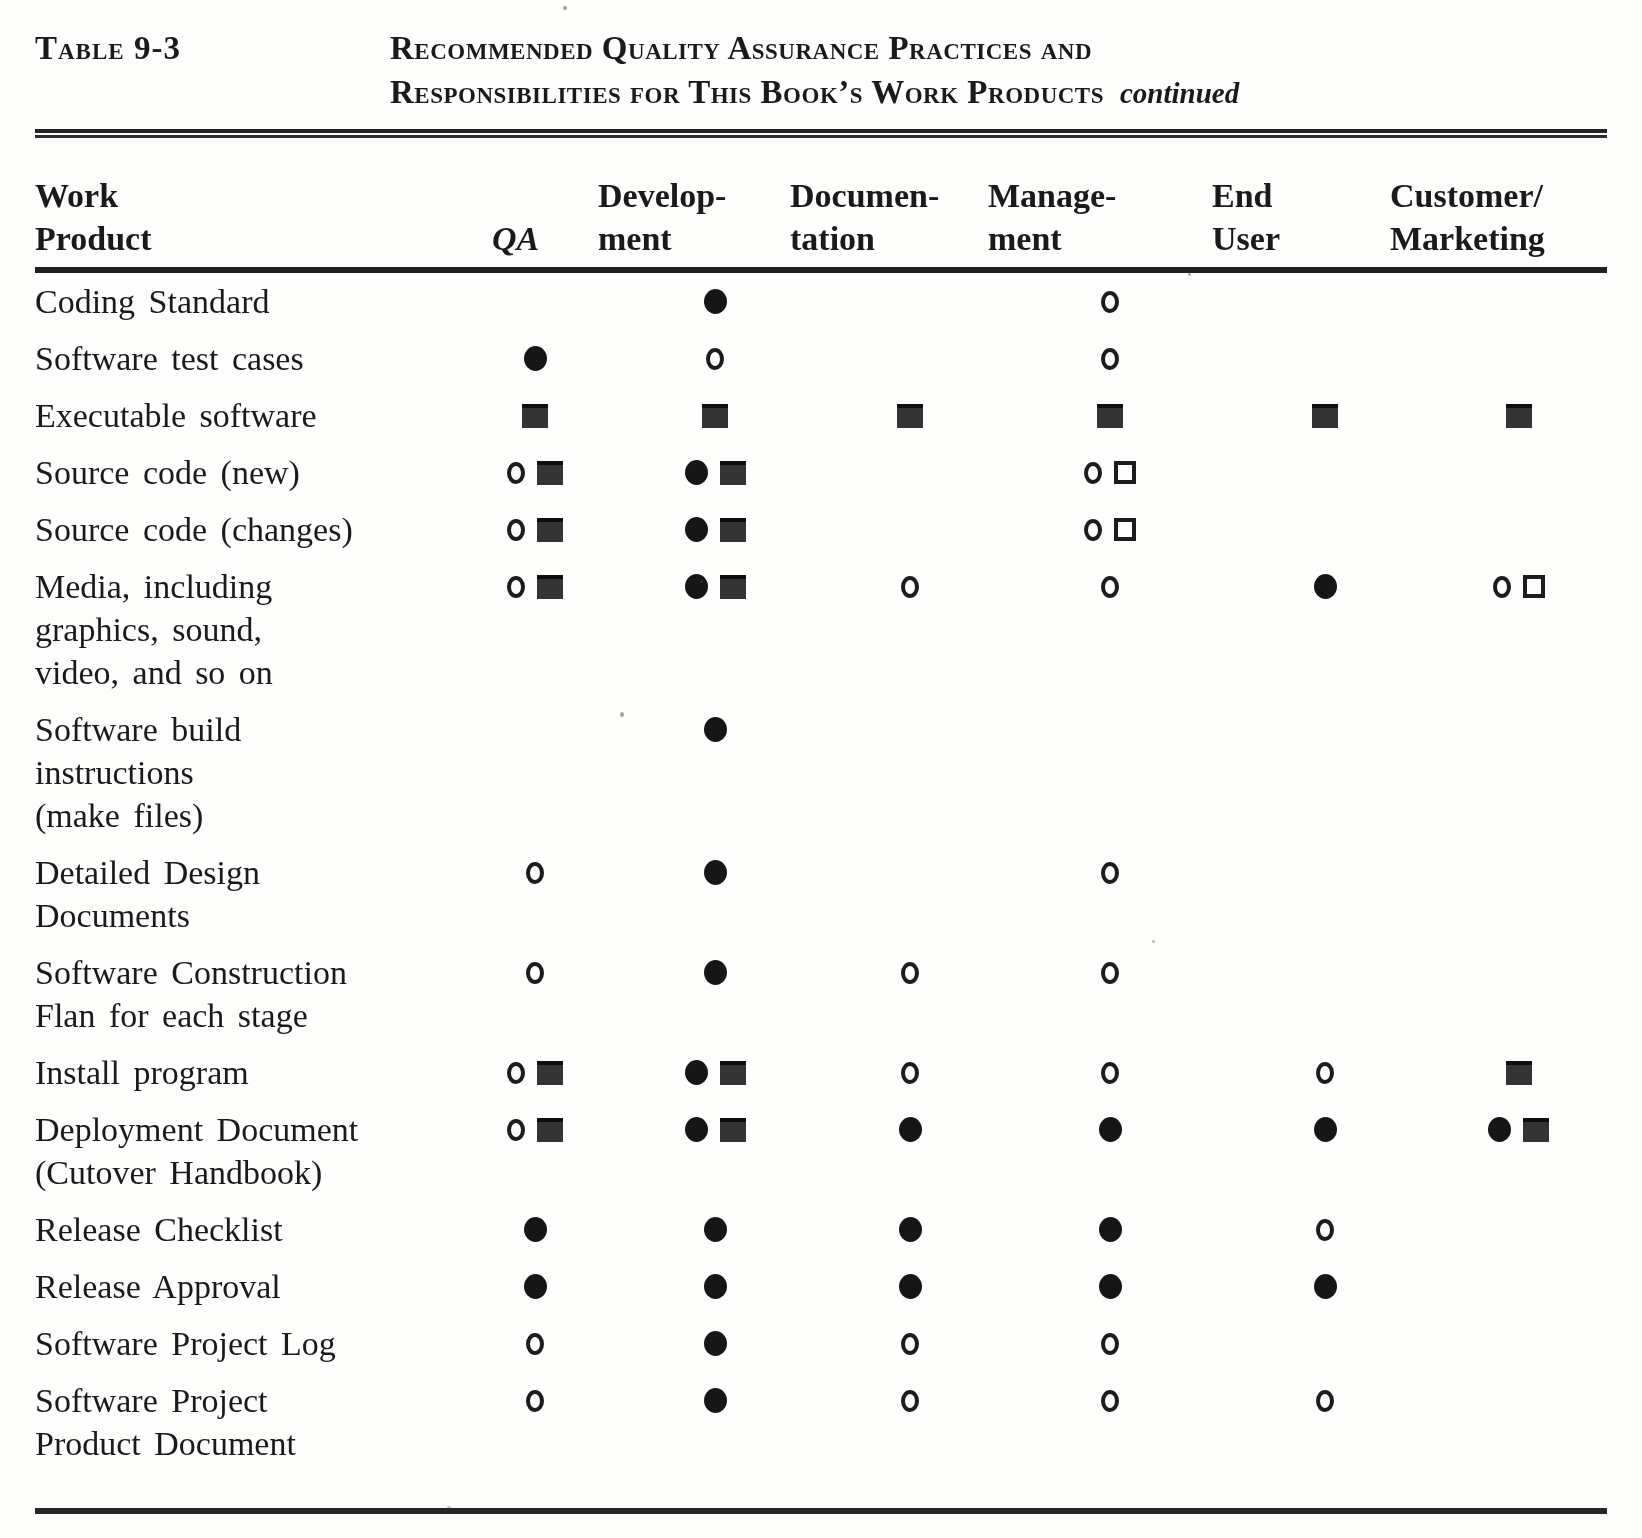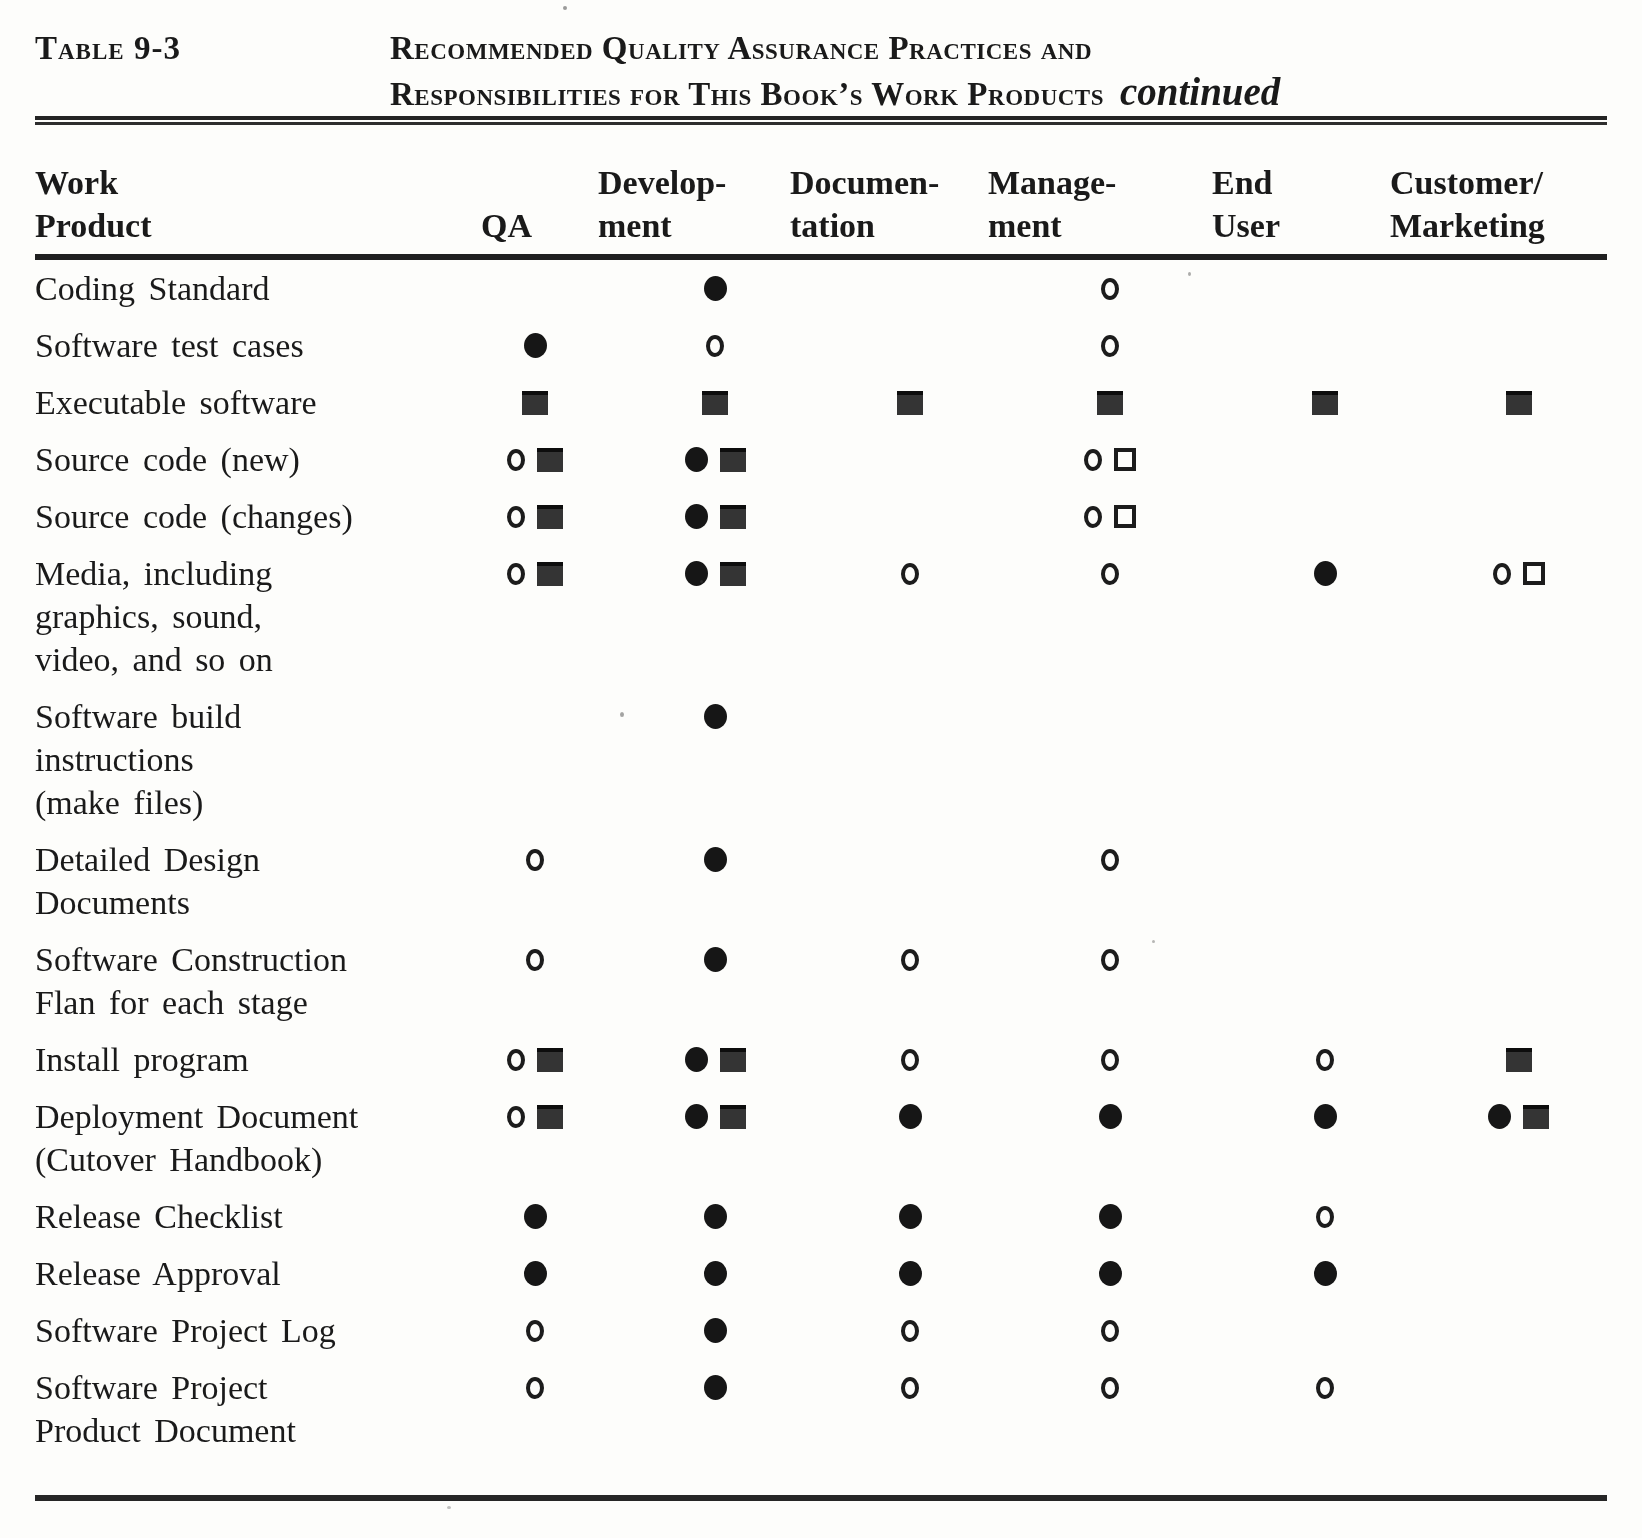--- a/index.html
+++ b/index.html
@@ -6,40 +6,40 @@
   *{box-sizing:border-box;}
   html,body{margin:0;padding:0;}
   body{
     width:1642px;height:1538px;overflow:hidden;
     background:var(--paper);color:var(--ink);
     font-family:"Liberation Serif","DejaVu Serif",serif;
   }
   .page{position:relative;padding:26px 35px 0 35px;width:1642px;height:1538px;}
 
   
-  .titlebar{display:flex;align-items:flex-start;}
+  .titlebar{display:flex;align-items:flex-start;margin-bottom:14px;}
   .tlabel{
     width:355px;flex:none;font-weight:bold;font-variant:small-caps;
     font-size:33px;letter-spacing:1px;line-height:44px;
   }
   .title{font-weight:bold;font-variant:small-caps;font-size:33px;line-height:44px;letter-spacing:.5px;}
-  .cont{font-variant:normal;font-style:italic;font-weight:bold;letter-spacing:0;margin-left:16px;font-size:39px;}
+  .cont{font-variant:normal;font-style:italic;font-weight:bold;letter-spacing:0;margin-left:16px;font-size:29px;}
 
   
   .rule-double{height:9px;border-top:4px solid #242424;border-bottom:3px solid #2e2e2e;}
   .rule-heavy{border-top:6px solid #202020;}
   .rule-bottom{border-top:6px solid #262626;margin-top:36px;}
 
   
   .hgrid,.row{display:grid;grid-template-columns:425px 150px 210px 180px 220px 210px 177px;}
 
   
   .hgrid{padding:8px 0 7px 0;}
   .hcell{align-self:end;font-weight:bold;font-size:34px;line-height:43px;}
-  .h-qa{margin-left:21px;}
+  .h-qa{margin-left:32px;font-style:italic;}
   .h-dev{margin-left:-12px;margin-top:28px;}
   .h-doc{margin-left:-30px;}
   .h-mgmt{margin-left:-12px;}
   .h-cust{margin-left:-40px;}
   .h-end{margin-left:-8px;}
 
   
   .row{padding:7px 0;align-items:start;}
   .label{font-size:34px;line-height:43px;word-spacing:5px;}
   .cell{height:43px;display:flex;align-items:center;justify-content:center;gap:12px;}

